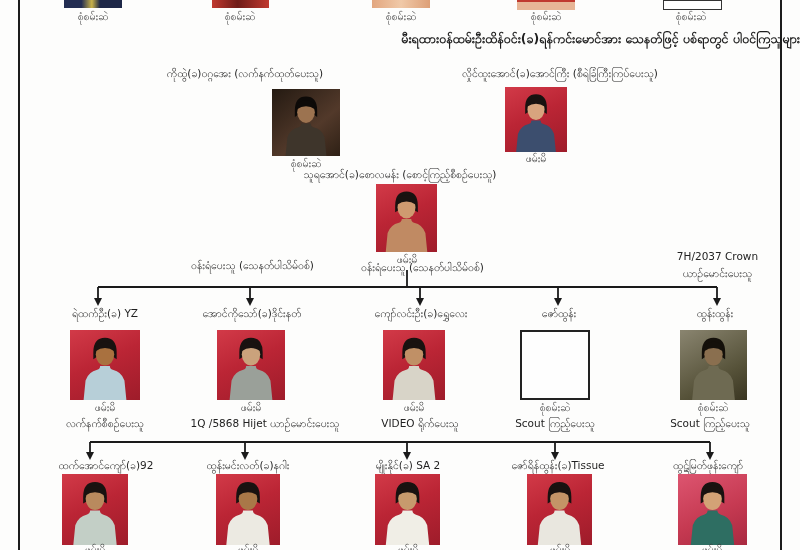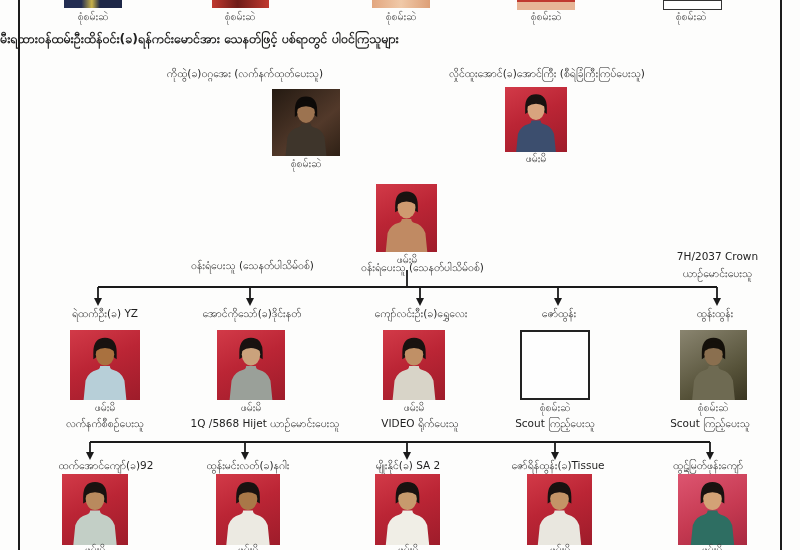--- a/index.html
+++ b/index.html
@@ -3,21 +3,21 @@
 <meta charset="utf-8">
 <style>
   html,body{margin:0;padding:0;background:#e9e9e9;}
   #canvas{position:relative;width:800px;height:550px;background:#fdfdfc;overflow:hidden;
           font-family:"DejaVu Sans",sans-serif;color:#2c2c2c;}
   .vframe{position:absolute;top:0;width:2px;height:550px;background:#1c1c1c;}
   .lbl{position:absolute;text-align:center;font-size:10.5px;line-height:1.3;color:#333;white-space:nowrap;}
   .role{color:#222;}
   .name{color:#1f1f1f;}
   .status{color:#3a3a3a;}
-  .title{position:absolute;left:0;width:800px;text-align:left;font-size:12.5px;font-weight:600;color:#1e1e1e;}
+  .title{position:absolute;left:0;width:800px;text-align:right;font-size:12.5px;font-weight:600;color:#1e1e1e;}
   .ph{position:absolute;overflow:hidden;}
   .ph svg{width:100%;height:100%;display:block;}
   .ph.red{background:linear-gradient(155deg,#d23a48 0%,#bb2535 45%,#9e1c2a 100%);}
   .ph.pink{background:linear-gradient(155deg,#dd5570 0%,#c63a52 55%,#a92940 100%);}
   .ph.dark{background:linear-gradient(140deg,#241a12,#52392a 60%,#2e2015);}
   .ph.olive{background:linear-gradient(150deg,#8a8570,#565239 65%,#393521);}
   .ph.empty{background:#fefefe;border:2px solid #222;}
   .sliver{position:absolute;top:0;height:8px;}
   #connectors{position:absolute;left:0;top:0;pointer-events:none;}
 </style>
@@ -37,21 +37,21 @@
 
   <div class="lbl status" style="left:53px;top:10px;width:80px">စုံစမ်းဆဲ</div>
   <div class="lbl status" style="left:200px;top:10px;width:80px">စုံစမ်းဆဲ</div>
   <div class="lbl status" style="left:361px;top:10px;width:80px">စုံစမ်းဆဲ</div>
   <div class="lbl status" style="left:506px;top:10px;width:80px">စုံစမ်းဆဲ</div>
   <div class="lbl status" style="left:651px;top:10px;width:80px">စုံစမ်းဆဲ</div>
 
   <div class="title" style="top:31px">မီးရထားဝန်ထမ်းဦးထိန်ဝင်း(ခ)ရန်ကင်းမောင်အား သေနတ်ဖြင့် ပစ်ရာတွင် ပါဝင်ကြသူများ</div>
 
   <div class="lbl role" style="left:95px;top:67px;width:300px">ကိုထွဲ(ခ)ဝဂ္ဂအေး (လက်နက်ထုတ်ပေးသူ)</div>
-  <div class="lbl role" style="left:392px;top:67px;width:310px">လှိုင်ထူးအောင်(ခ)အောင်ကြီး (စီရဲခြံကြီးကြပ်ပေးသူ)</div>
+  <div class="lbl role" style="left:405px;top:67px;width:310px">လှိုင်ထူးအောင်(ခ)အောင်ကြီး (စီရဲခြံကြီးကြပ်ပေးသူ)</div>
 
   <div class="ph dark" style="left:272px;top:89px;width:68px;height:67px;--skin:#9c7350;--shirt:#3e352b">
     <svg viewBox="0 0 60 72" preserveAspectRatio="xMidYMax meet">
       <path d="M18 23q0-15 12-15t12 15v7q-12-9-24 0z" fill="#0d0a08"></path>
       <ellipse cx="30" cy="25" rx="9.5" ry="11.5" fill="var(--skin)"></ellipse>
       <path d="M20 20a10 8 0 0 1 20 0v2q-10-7-20 0z" fill="#0d0a08"></path>
       <path d="M25 37q0 3-3 4-9 2-12 11l-2 20h44l-2-20q-3-9-12-11-3-1-3-4z" fill="var(--shirt)"></path>
     </svg>
   </div>
   <div class="ph red" style="left:505px;top:87px;width:62px;height:65px;--skin:#d8a47e;--shirt:#3c4e6e">
@@ -59,20 +59,21 @@
       <path d="M18 23q0-15 12-15t12 15v7q-12-9-24 0z" fill="#191210"></path>
       <ellipse cx="30" cy="25" rx="9.5" ry="11.5" fill="var(--skin)"></ellipse>
       <path d="M20 20a10 8 0 0 1 20 0v2q-10-7-20 0z" fill="#191210"></path>
       <path d="M25 37q0 3-3 4-9 2-12 11l-2 20h44l-2-20q-3-9-12-11-3-1-3-4z" fill="var(--shirt)"></path>
     </svg>
   </div>
 
   <div class="lbl status" style="left:266px;top:157px;width:80px">စုံစမ်းဆဲ</div>
   <div class="lbl status" style="left:496px;top:152px;width:80px">ဖမ်းမိ</div>
 
+  <div class="lbl role" style="left:150px;top:168px;width:500px">သူရအောင်(ခ)စောလမန်း (စောင့်ကြည့်စီစဉ်ပေးသူ)</div>
   <div class="ph red" style="left:376px;top:184px;width:61px;height:68px;--skin:#cf9a70;--shirt:#c08a63">
     <svg viewBox="0 0 60 72" preserveAspectRatio="xMidYMax meet">
       <path d="M18 23q0-15 12-15t12 15v7q-12-9-24 0z" fill="#191210"></path>
       <ellipse cx="30" cy="25" rx="9.5" ry="11.5" fill="var(--skin)"></ellipse>
       <path d="M20 20a10 8 0 0 1 20 0v2q-10-7-20 0z" fill="#191210"></path>
       <path d="M25 37q0 3-3 4-9 2-12 11l-2 20h44l-2-20q-3-9-12-11-3-1-3-4z" fill="var(--shirt)"></path>
     </svg>
   </div>
   <div class="lbl status" style="left:367px;top:253px;width:80px">ဖမ်းမိ</div>
 

